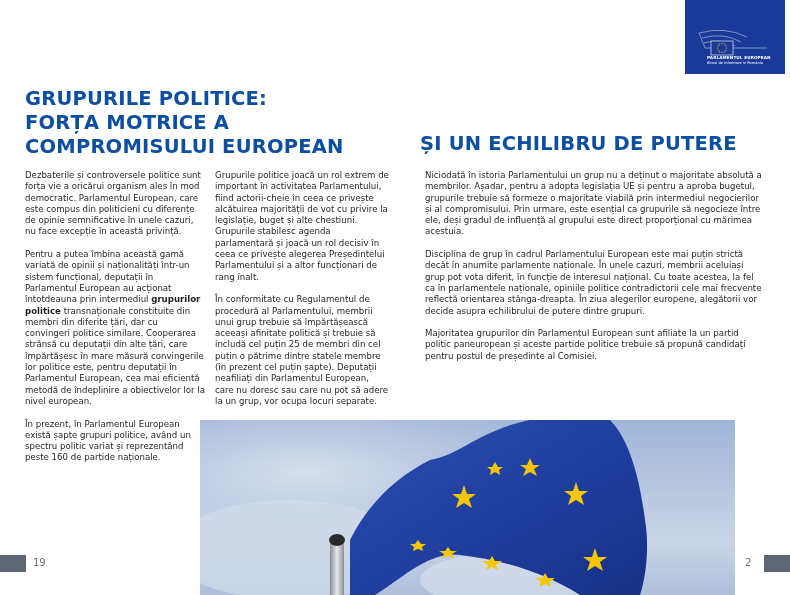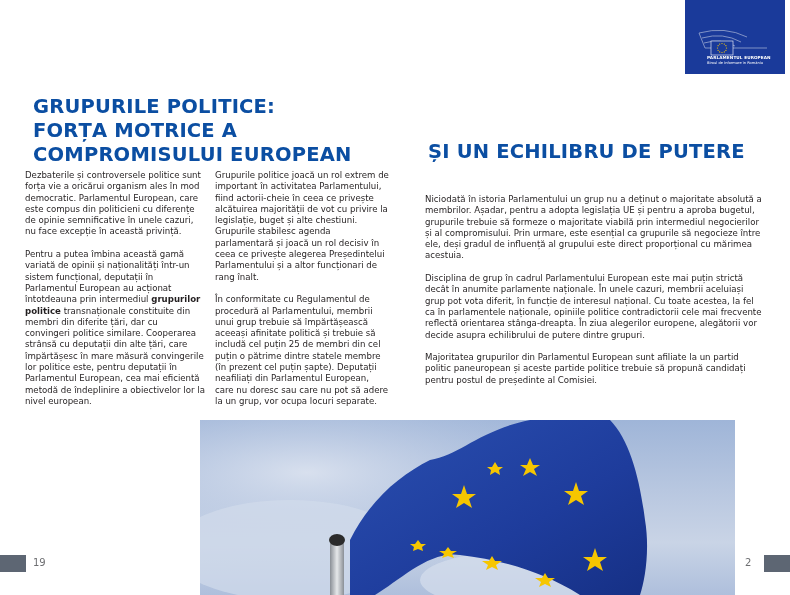--- a/index.html
+++ b/index.html
@@ -1,28 +1,28 @@
 <!DOCTYPE html>
 <html><head>
 <meta charset="utf-8">
 <style>
   html, body { margin:0; padding:0; }
   body { width:790px; height:595px; position:relative; overflow:hidden; background:#ffffff; font-family:"DejaVu Sans", sans-serif; color:#231f20; }
   .logo-box { position:absolute; left:685px; top:0; width:100px; height:74px; background:#1a3a9a; }
   .logo-box svg { position:absolute; left:0; top:0; }
   .logo-title { position:absolute; left:22px; top:55px; font-size:4.2px; font-weight:bold; color:#fff; letter-spacing:0.1px; white-space:nowrap; }
   .logo-sub { position:absolute; left:22px; top:61px; font-size:3.6px; color:#fff; white-space:nowrap; }
-  h1 { position:absolute; margin:8px; font-family:"DejaVu Sans", sans-serif; font-weight:bold; color:#0b4ea2; font-size:19.5px; line-height:24px; letter-spacing:0.2px; }
+  h1 { position:absolute; margin:0; font-family:"DejaVu Sans", sans-serif; font-weight:bold; color:#0b4ea2; font-size:19.5px; line-height:24px; letter-spacing:0.2px; }
   #h-left { left:25px; top:87px; width:330px; }
   #h-right { left:420px; top:108px; width:360px; }
   .col { position:absolute; font-size:8.6px; line-height:11.3px; color:#231f20; }
   .col p { margin:0 0 11.3px 0; }
   #col1 { left:25px; top:170px; width:180px; }
   #col2 { left:215px; top:170px; width:175px; }
-  #col3 { left:425px; top:170px; width:340px;margin-top:24px; }
+  #col3 { left:425px; top:170px; width:340px; }
   .col b { font-weight:bold; }
   .photo { position:absolute; left:200px; top:420px; width:535px; height:175px; overflow:hidden; background:linear-gradient(180deg,#9fb5d8 0%,#b8c7e0 40%,#c9d4e6 70%,#aebfdc 100%); }
   .page-bar { position:absolute; top:555px; width:26px; height:17px; background:#5d6673; }
   #bar-left { left:0; }
   #bar-right { left:764px; }
   .page-num { position:absolute; top:557px; font-size:10px; color:#6d6e71; }
   #pn-left { left:33px; }
   #pn-right { left:745px; }
 </style>
 </head>
@@ -59,20 +59,21 @@
 
 <h1 id="h-left">
   <span>GRUPURILE POLITICE:</span><br>
   <span>FORȚA MOTRICE A</span><br>
   <span>COMPROMISULUI EUROPEAN</span>
 </h1>
 
 <div class="col" id="col1">
   <p>Dezbaterile și controversele politice sunt forța vie a oricărui organism ales în mod democratic. Parlamentul European, care este compus din politicieni cu diferențe de opinie semnificative în unele cazuri, nu face excepție în această privință.</p>
   <p><span>Pentru a putea îmbina această gamă variată de opinii și naționalități într-un sistem funcțional, deputații în Parlamentul European au acționat întotdeauna prin intermediul </span><b>grupurilor politice</b><span> transnaționale constituite din membri din diferite țări, dar cu convingeri politice similare. Cooperarea strânsă cu deputații din alte țări, care împărtășesc în mare măsură convingerile lor politice este, pentru deputații în Parlamentul European, cea mai eficientă metodă de îndeplinire a obiectivelor lor la nivel european.</span></p>
+  <p>În prezent, în Parlamentul European există șapte grupuri politice, având un spectru politic variat și reprezentând peste 160 de partide naționale.</p>
 </div>
 
 <div class="col" id="col2">
   <p>Grupurile politice joacă un rol extrem de important în activitatea Parlamentului, fiind actorii-cheie în ceea ce privește alcătuirea majorității de vot cu privire la legislație, buget și alte chestiuni. Grupurile stabilesc agenda parlamentară și joacă un rol decisiv în ceea ce privește alegerea Președintelui Parlamentului și a altor funcționari de rang înalt.</p>
   <p>În conformitate cu Regulamentul de procedură al Parlamentului, membrii unui grup trebuie să împărtășească aceeași afinitate politică și trebuie să includă cel puțin 25 de membri din cel puțin o pătrime dintre statele membre (în prezent cel puțin șapte). Deputații neafiliați din Parlamentul European, care nu doresc sau care nu pot să adere la un grup, vor ocupa locuri separate.</p>
 </div>
 
 <h1 id="h-right">
   <br>
   <span>ȘI UN ECHILIBRU DE PUTERE</span>

